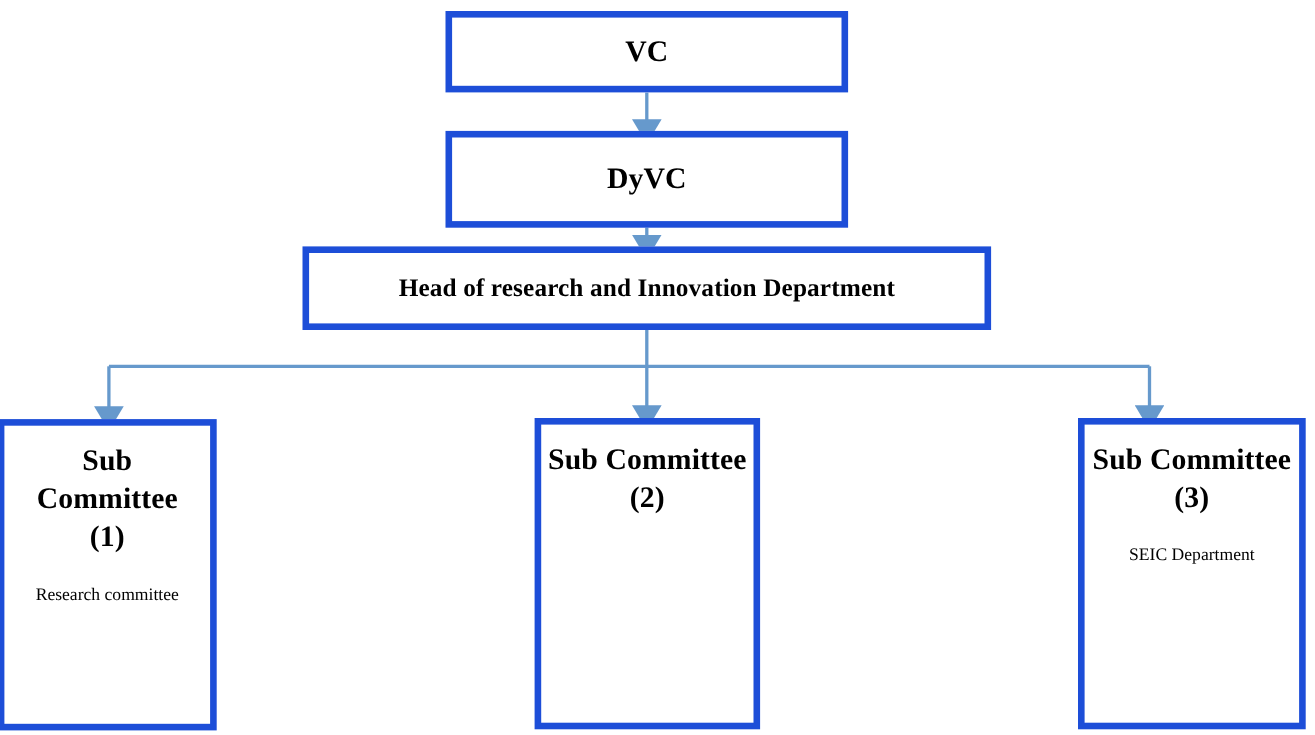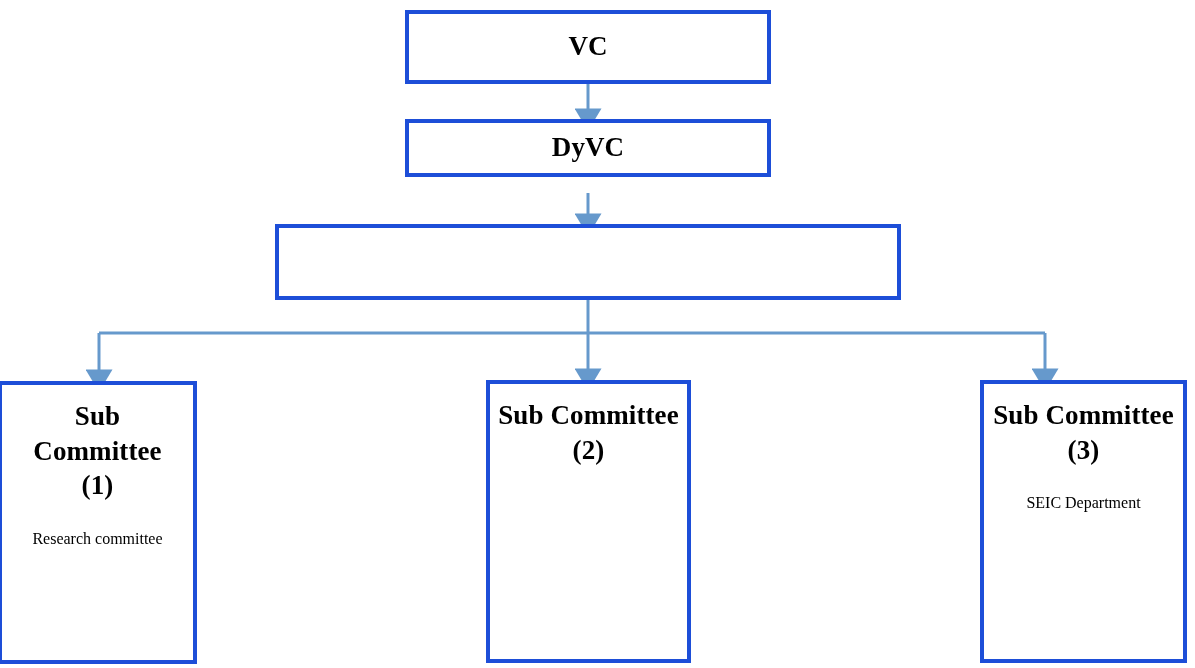--- a/index.html
+++ b/index.html
@@ -29,21 +29,21 @@
     width: 1195px;
     height: 668px;
     pointer-events: none;
   }
 
   
   .node {
     position: absolute;
     box-sizing: border-box;
     background: #ffffff;
-    border: 4px solid #1d4ed8;
+    border: 6px solid #1d4ed8;
     display: flex;
     flex-direction: column;
     align-items: center;
     z-index: 2;
   }
 
   .node-title {
     font-weight: bold;
     text-align: center;
     line-height: 1.18;
@@ -82,21 +82,21 @@
     font-size: 27px;
     line-height: 1.28;
   }
   .tier-leaf .node-sub {
     font-size: 16px;
     margin-top: 26px;
   }
 
   
   #node-vc      { left: 405px; top: 10px;  width: 366px; height: 74px; }
-  #node-dyvc    { left: 405px; top: 119px; width: 366px; height: 58px; justify-content: center; }
+  #node-dyvc    { left: 405px; top: 119px; width: 366px; height: 88px; justify-content: center; }
   #node-headri  { left: 275px; top: 224px; width: 626px; height: 76px; }
   #node-sub1    { left: -2px;  top: 381px; width: 199px; height: 283px; }
   #node-sub2    { left: 486px; top: 380px; width: 205px; height: 283px; }
   #node-sub3    { left: 980px; top: 380px; width: 207px; height: 283px; }
 
   
   #node-sub1 .node-title,
   #node-sub1 .node-sub { padding: 0 6px; }
 </style>
 </head>
@@ -143,20 +143,21 @@
   <div class="node tier-top" id="node-vc">
     <div class="node-title">VC</div>
   </div>
 
   <div class="node tier-top" id="node-dyvc">
     <div class="node-title">DyVC</div>
   </div>
 
   <div class="node tier-head" id="node-headri">
     <div class="node-title">
+      <div>Head of research and Innovation Department</div>
     </div>
   </div>
 
   <div class="node tier-leaf" id="node-sub1">
     <div class="node-title">
       <div>Sub Committee</div>
       <div>(1)</div>
     </div>
     <div class="node-sub">Research committee</div>
   </div>

